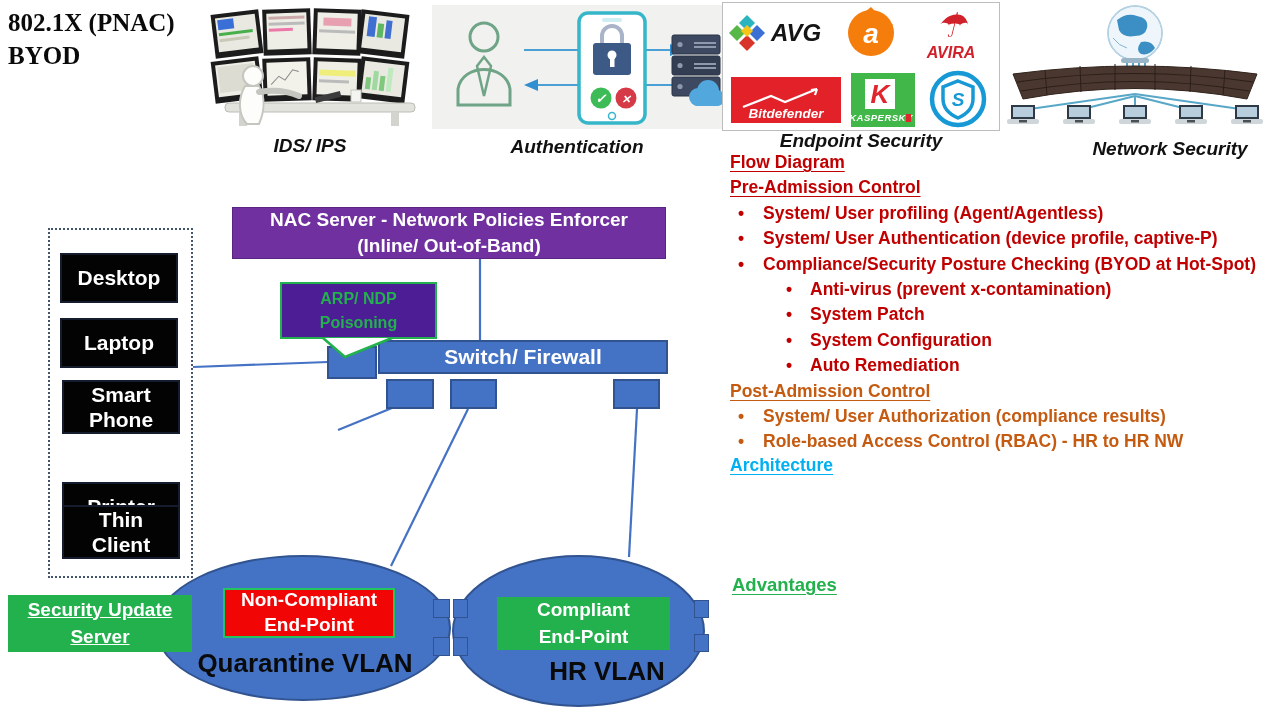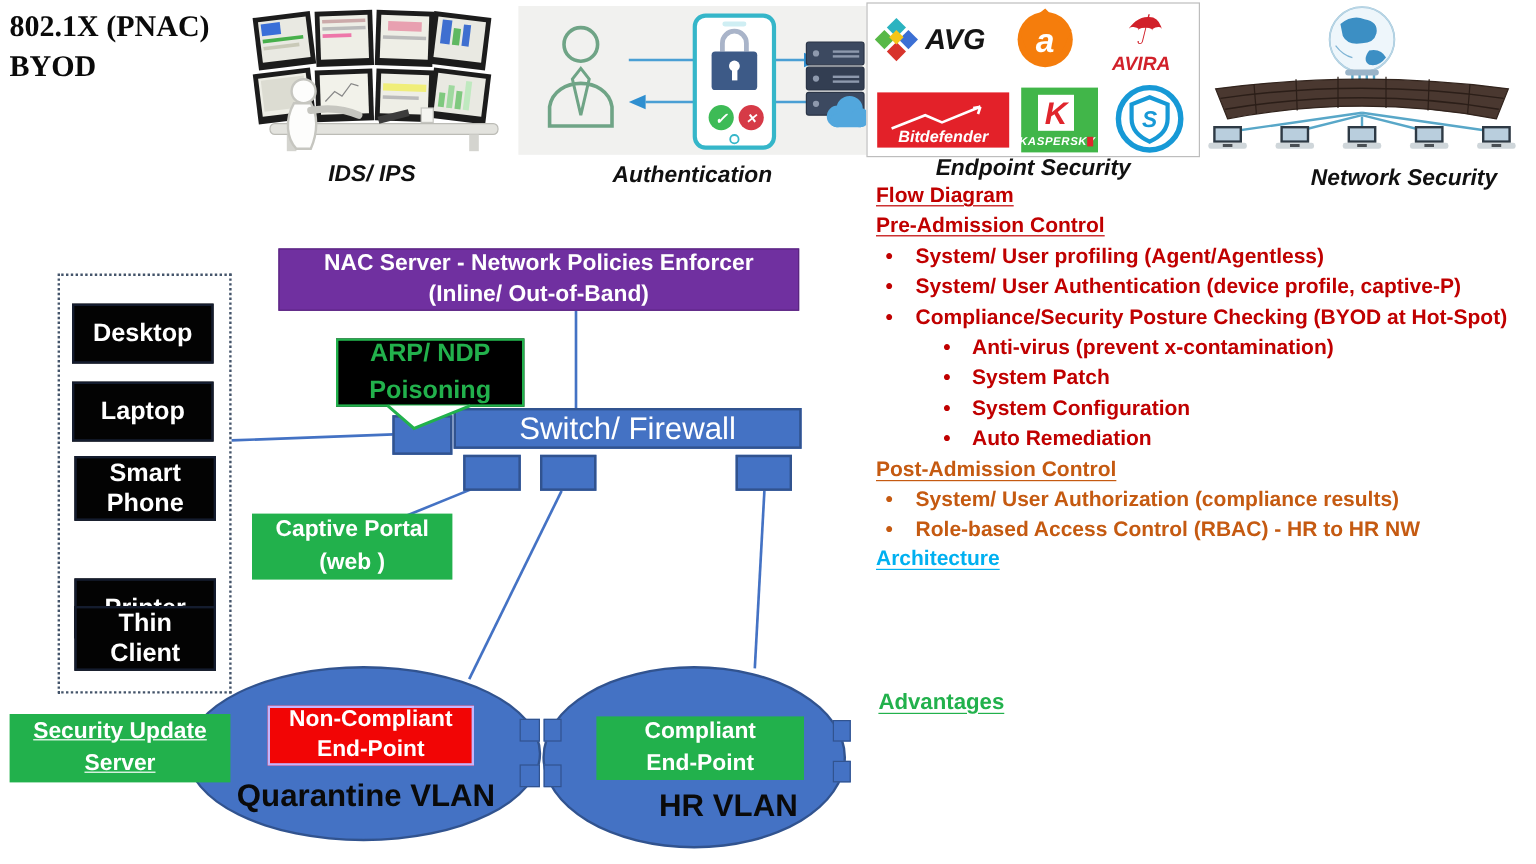--- a/index.html
+++ b/index.html
@@ -30,24 +30,24 @@
   .c-blue { color:#00B0F0; }
   .c-green { color:#22B14C; }
   .advantages { position:absolute; left:732px; top:574px; font-size:18.5px; font-weight:bold; z-index:5;text-align:center; }
 
   
   .dotted { position:absolute; border:2px dotted #44546A; background:transparent; z-index:1; }
   .node { position:absolute; z-index:3; }
   .box-black { background:#030303; border:2px solid #141c2e; color:#fff; font-weight:bold; font-size:21px; line-height:1.2; }
   .nac { background:#7030A0; border:1px solid #5a2580; color:#fff; font-weight:bold; font-size:19px; line-height:1.38; }
   .bluebox { background:#4472C4; border:2px solid #31538f; }
-  .switch-label { color:#fff; font-weight:normal; font-size:26px; }
+  .switch-label { color:#fff; font-weight:bold; font-size:21px; }
   .green-box { background:#22B14C; color:#fff; font-weight:bold; font-size:19px; line-height:1.42; }
-  .red-box { background:#F20505; border:2px solid #c4b5fd; color:#fff; font-weight:bold; font-size:19px; line-height:1.3; }
-  .callout { position:absolute; background:#000000; border:2.5px solid #22B14C; color:#22B14C; font-weight:600; font-size:21px; line-height:1.45; z-index:4; }
+  .red-box { background:#F20505; border:2px solid #22c55e; color:#fff; font-weight:bold; font-size:19px; line-height:1.3; }
+  .callout { position:absolute; background:#4c1d95; border:2.5px solid #22B14C; color:#22B14C; font-weight:600; font-size:16px; line-height:1.45; z-index:4; }
   .pointer-svg { position:absolute; left:300px; top:336px; z-index:4; }
   .ellipse { position:absolute; background:#4472C4; border:2px solid #31538f; border-radius:50%; z-index:2; }
   .tab { position:absolute; background:#4472C4; border:1.5px solid #31538f; z-index:2; }
   .vlan-label { position:absolute; z-index:3; font-weight:bold; font-size:26px; color:#0a0a0a; text-align:center; }
   .line-layer { position:absolute; left:0; top:0; width:1280px; height:720px; z-index:2; pointer-events:none; }
 </style>
 </head>
 <body>
 
 <div class="stage">
@@ -342,22 +342,20 @@
     <path d="M23,2 L45,21 L92,2 Z" fill="#ffffff"></path>
     <path d="M23,2 L45,21 L92,2" fill="none" stroke="#22B14C" stroke-width="2.5"></path>
   </svg>
 
   <div class="node bluebox flexc switch-label" style="left:378px;top:340px;width:290px;height:34px;">Switch/ Firewall</div>
   <div class="node bluebox" style="left:327px;top:346px;width:50px;height:33px;"></div>
   <div class="node bluebox" style="left:386px;top:379px;width:48px;height:30px;"></div>
   <div class="node bluebox" style="left:450px;top:379px;width:47px;height:30px;"></div>
   <div class="node bluebox" style="left:613px;top:379px;width:47px;height:30px;"></div>
 
-  <div class="node green-box flexc pre" style="left:210px;top:428px;width:167px;height:55px;">Captive Portal
-(web )</div>
 
   <div class="node green-box flexc pre" style="left:8px;top:595px;width:184px;height:57px;text-decoration:underline;">Security Update
 Server</div>
 
   <div class="ellipse" style="left:155px;top:555px;width:296px;height:146px;"></div>
   <div class="tab" style="left:433px;top:599px;width:17px;height:19px;"></div>
   <div class="tab" style="left:433px;top:637px;width:17px;height:19px;"></div>
   <div class="node red-box flexc pre" style="left:223px;top:588px;width:172px;height:50px;">Non-Compliant
 End-Point</div>
   <div class="vlan-label" style="left:175px;top:648px;width:260px;">Quarantine VLAN</div>

